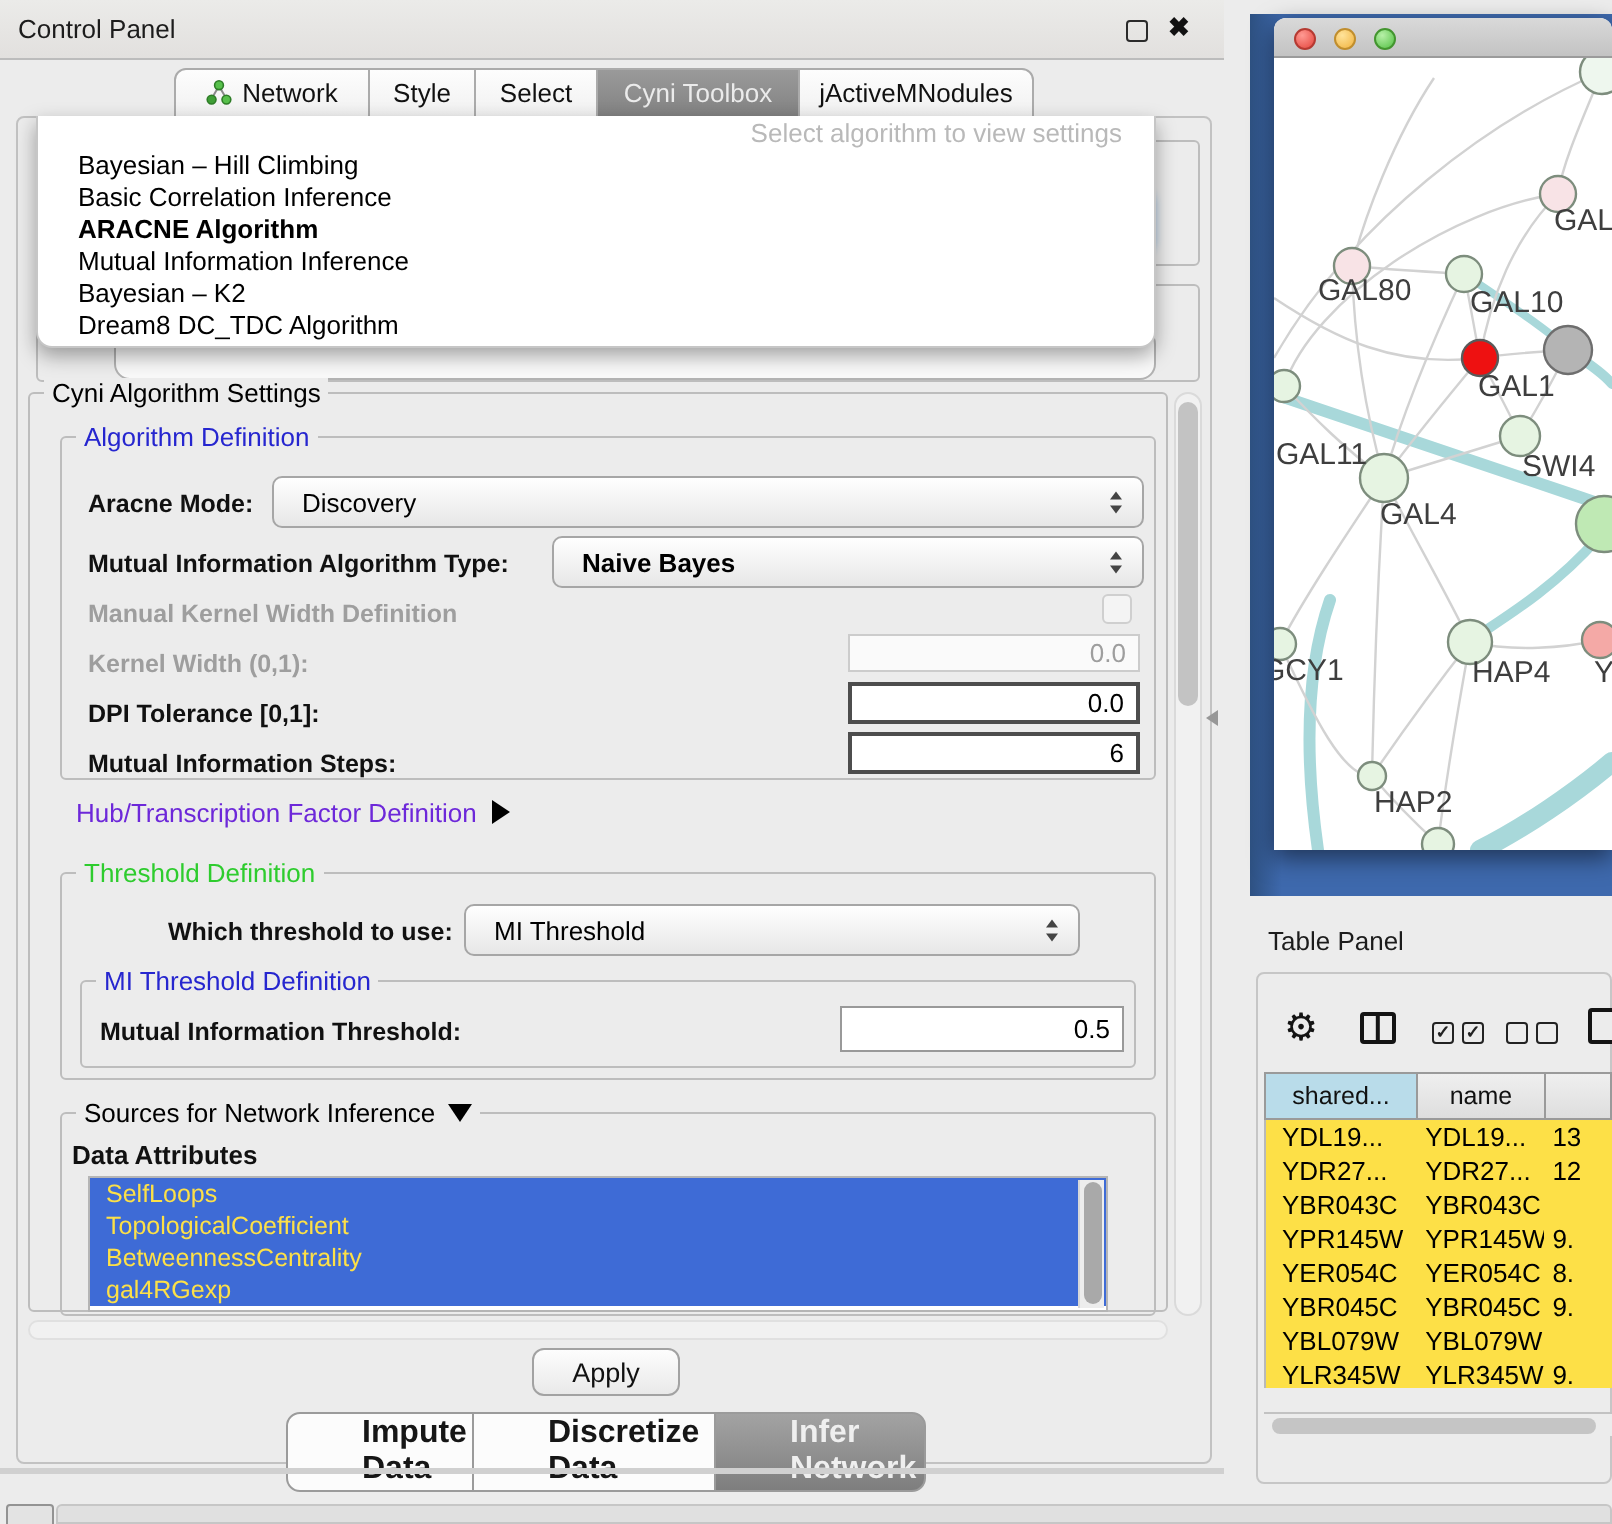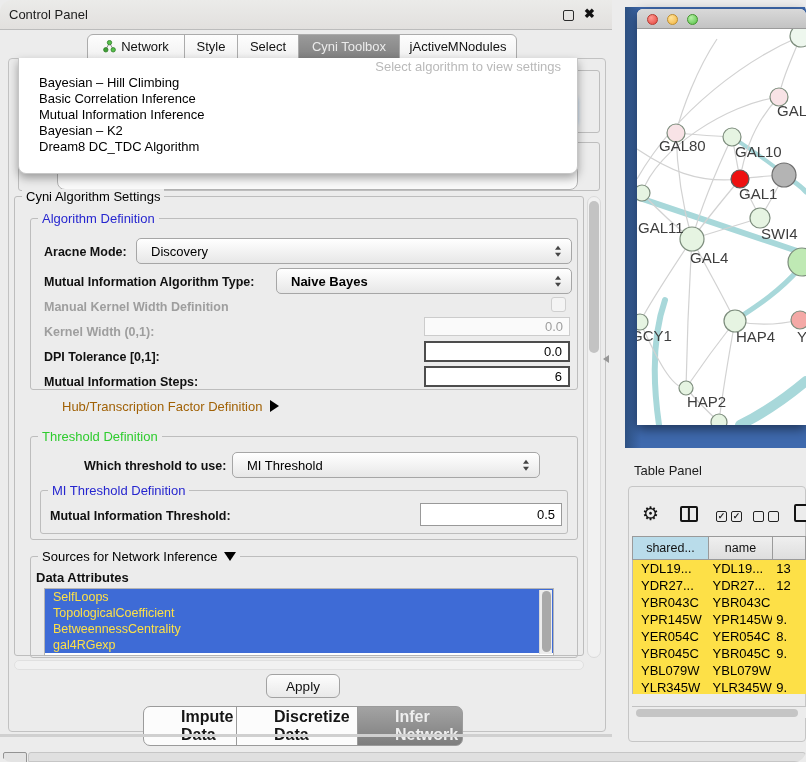--- a/index.html
+++ b/index.html
@@ -1,17 +1,17 @@
 <!DOCTYPE html>
 <html><head>
 <meta charset="utf-8">
 <style>
   * { margin:0; padding:0; box-sizing:border-box; }
   body { font-family:"Liberation Sans", sans-serif; background:#ececec; }
-  #screen { position:relative; width:806px; height:762px; overflow:hidden; background:#ececec;border-radius:12px; }
+  #screen { position:relative; width:806px; height:762px; overflow:hidden; background:#ececec; }
 
   
   .ctrl { position:absolute; left:0; top:0; width:612px; height:737px; background:#ececec; }
   .titlebar { position:absolute; left:0; top:0; width:612px; height:30px;
     background:linear-gradient(#ebebe9,#e2e0de); border-bottom:1px solid #bcbcbc; }
   .titlebar .t { position:absolute; left:9px; top:7px; font-size:13px; color:#1c1c1c; }
   .float-box { position:absolute; left:563px; top:10px; width:11px; height:11px;
     border:1.6px solid #2b2b2b; border-radius:2px; cursor:pointer; }
   .close-x { position:absolute; left:584px; top:6px; font-size:13px; font-weight:bold; color:#111; cursor:pointer; }
 
@@ -41,21 +41,21 @@
   .popup .it { font-size:13px; line-height:16px; color:#000; padding-left:20px; cursor:pointer; }
   .popup .it.bold { font-weight:bold; }
 
   
   .grp { position:absolute; border:1px solid #bdbdbd; border-radius:3px; }
   .glab { position:absolute; font-size:13px; background:#ececec; padding:0 4px; z-index:5; }
   .blue-t { color:#2626cf; } .green-t { color:#2ecc2e; }
 
   .blbl { position:absolute; font-size:12.5px; font-weight:bold; color:#111; }
   .dlbl { position:absolute; font-size:12.5px; font-weight:bold; color:#9e9e9e; }
-  .plain { position:absolute; font-size:13px; color:#a16207;margin-left:24px; }
+  .plain { position:absolute; font-size:13px; color:#6d28d9; }
 
   .combo { position:absolute; height:26px; background:linear-gradient(#ffffff,#e7e7e7);
     border:1px solid #a6a6a6; border-radius:5px; font-size:13px; color:#000;
     display:flex; align-items:center; padding-left:14px; cursor:pointer; }
   .spin { position:absolute; right:10px; top:50%; transform:translateY(-50%); display:flex; flex-direction:column; gap:2.5px; }
   .spin i { display:block; width:0; height:0; border-left:3.5px solid transparent; border-right:3.5px solid transparent; }
   .spin .up { border-bottom:4px solid #444; }
   .spin .dn { border-top:4px solid #444; }
 
   .field { position:absolute; background:#fff; border:1px solid #999; font-size:13px; color:#000;
@@ -176,20 +176,21 @@
 
     <div class="fragA"></div>
     <div class="fragCombo"></div>
     <div class="fragB"></div>
     <div class="fragField"></div>
 
     <div class="popup">
       <div class="ph">Select algorithm to view settings</div>
       <div class="it">Bayesian – Hill Climbing</div>
       <div class="it">Basic Correlation Inference</div>
+      <div class="it bold">ARACNE Algorithm</div>
       <div class="it">Mutual Information Inference</div>
       <div class="it">Bayesian – K2</div>
       <div class="it">Dream8 DC_TDC Algorithm</div>
     </div>
 
     <div class="grp" style="left:14px; top:196px; width:570px; height:460px;"></div>
     <span class="glab" style="left:22px; top:189px;">Cyni Algorithm Settings</span>
 
     <div class="grp" style="left:30px; top:218px; width:548px; height:172px;"></div>
     <span class="glab blue-t" style="left:38px; top:211px;">Algorithm Definition</span>

